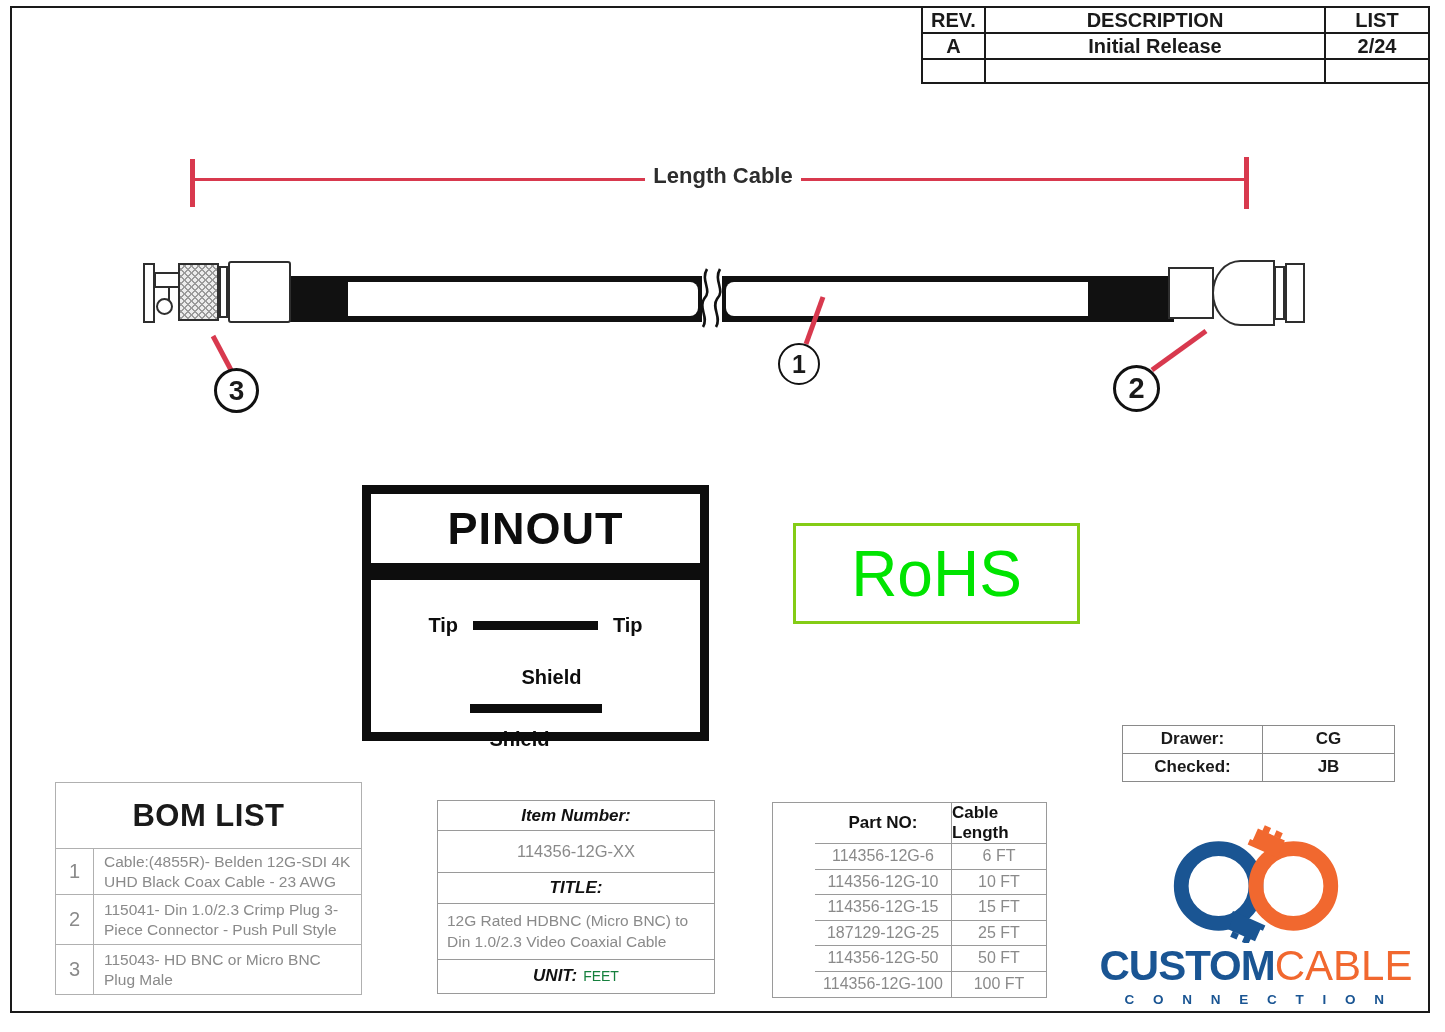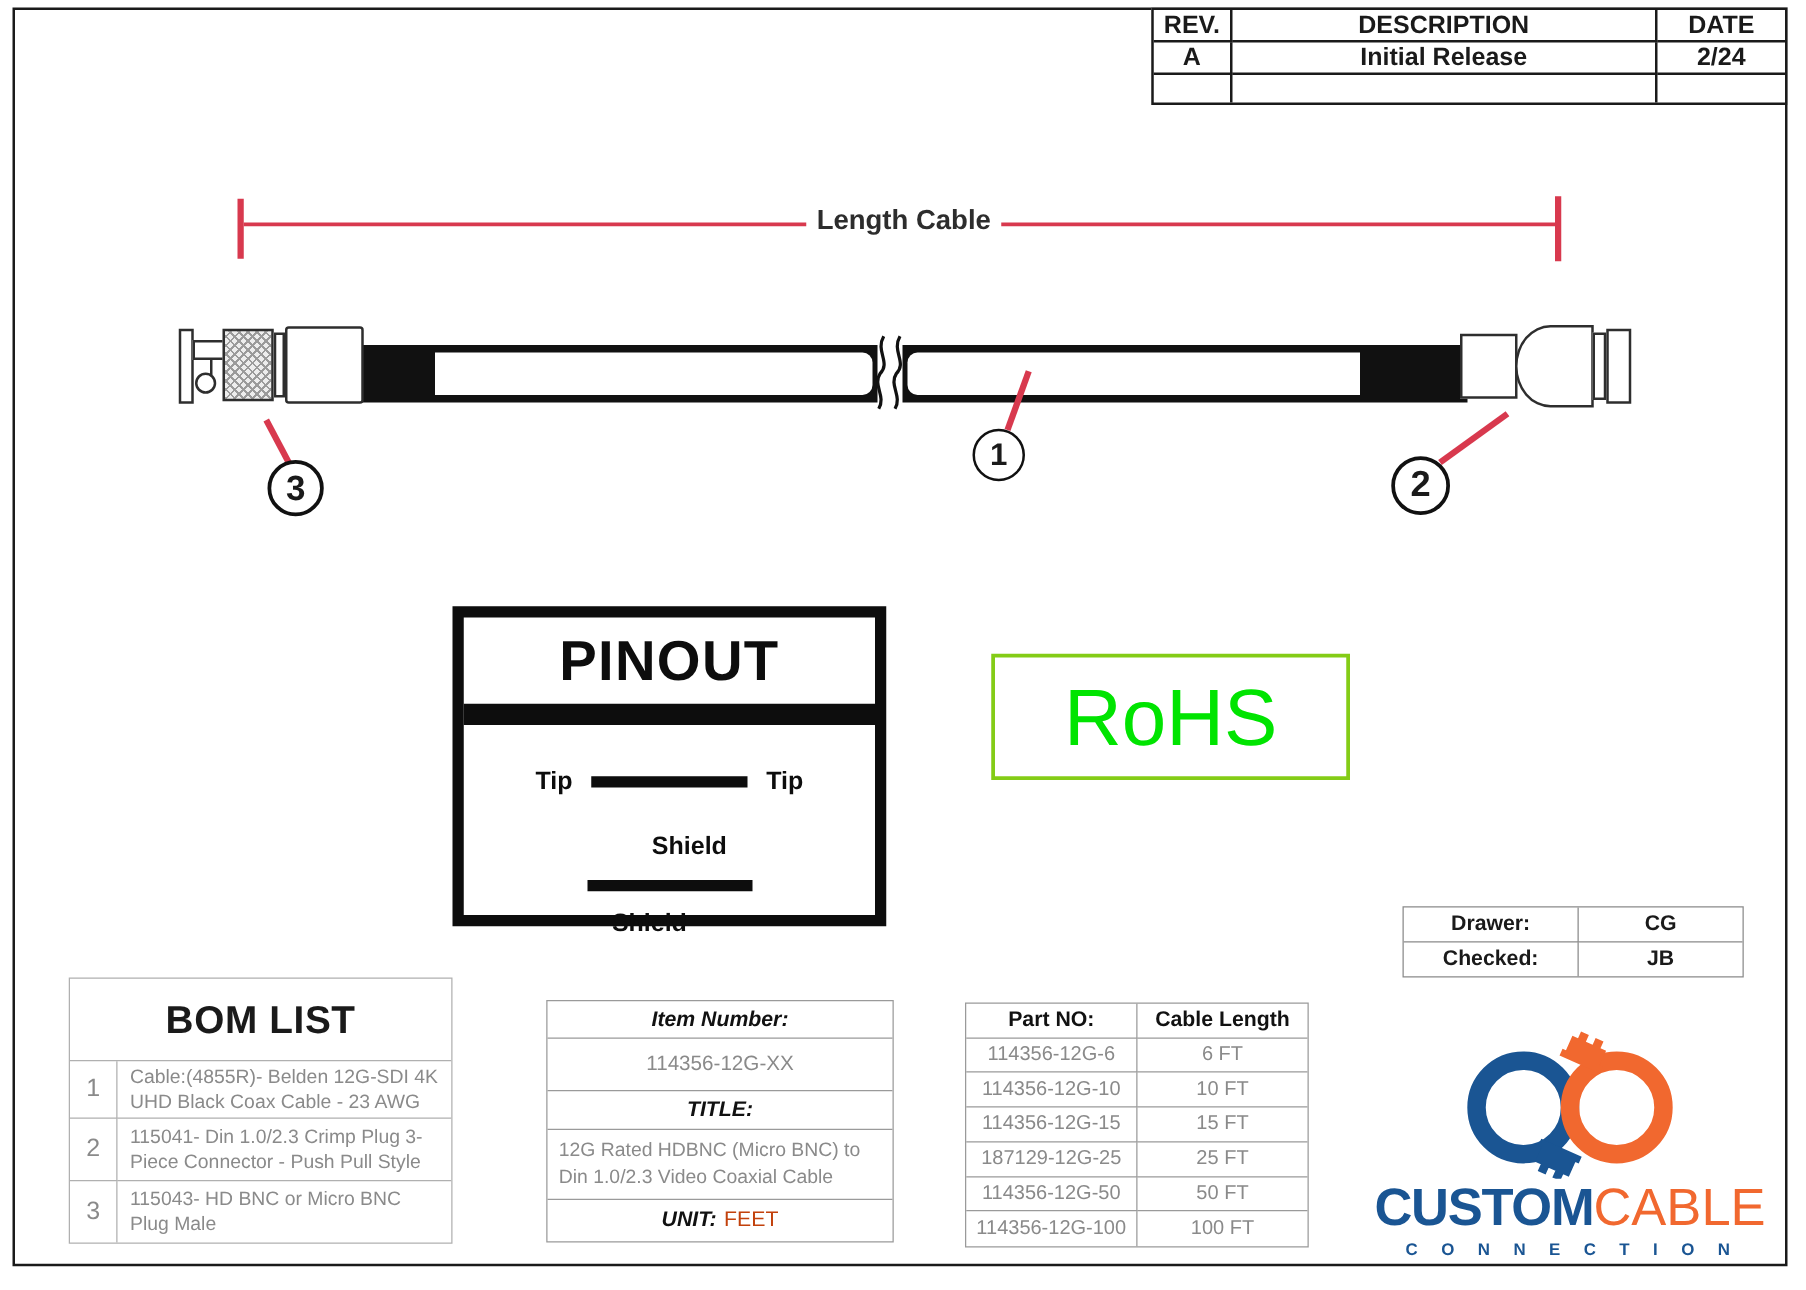--- a/index.html
+++ b/index.html
@@ -68,21 +68,21 @@
   #bom .last { border-bottom: none; }
 
   
   #item-info { left: 437px; top: 800px; width: 278px; height: 194px; border: 1.5px solid #9a9a9a; background:#fff; }
   .ii-row { border-bottom: 1.5px solid #9a9a9a; display:flex; align-items:center; justify-content:center; }
   .ii-bold { font-size: 17px; font-weight: 700; color:#111;font-style:italic; }
   .ii-grey { font-size: 16.5px; color:#8a8a8a; }
 
   
   #part-table { left: 772px; top: 802px; width: 275px; height: 196px; border: 1.5px solid #9a9a9a; background:#fff;
-                display:grid; grid-template-columns: 137px 1fr; grid-template-rows: repeat(7, 1fr); }
+                display:grid; grid-template-columns: 137px 1fr; grid-template-rows: repeat(7, 1fr); padding-left: 42px; }
   #part-table > div { border-right: 1.5px solid #9a9a9a; border-bottom: 1.5px solid #9a9a9a;
                 display:flex; align-items:center; justify-content:center; }
   #part-table > div:nth-child(2n) { border-right: none; }
   #part-table > div:nth-child(n+13) { border-bottom: none; }
   .pt-head { font-size: 17px; font-weight: 700; color:#111; }
   .pt-cell { font-size: 16px; color:#8a8a8a; }
 
   
   #logo { left: 1090px; top: 821px; width: 332px; height: 190px; text-align: center; }
   #logo-word { font-size: 42px; font-weight: 700; letter-spacing: -1px; line-height: 1; margin-top: 2px; }
@@ -95,21 +95,21 @@
 </head>
 <body>
 
 <div id="sheet">
 
   <div class="abs" id="page-frame"></div>
 
   <div class="abs" id="rev-table">
     <div>REV.</div>
     <div>DESCRIPTION</div>
-    <div>DATE</div>
+    <div>LIST</div>
     <div class="rev-val">A</div>
     <div class="rev-val">Initial Release</div>
     <div class="rev-val">2/24</div>
     <div class="rev-val"></div>
     <div class="rev-val"></div>
     <div class="rev-val"></div>
   </div>
 
   <div class="abs dim-red" style="left:190px; top:159px; width:5px; height:48px;"></div>
   <div class="abs dim-red" style="left:1244px; top:157px; width:5px; height:52px;"></div>
@@ -191,21 +191,21 @@
     <div class="bom-desc last">115043- HD BNC or Micro BNC Plug Male</div>
   </div>
 
   <div class="abs" id="item-info">
     <div class="ii-row ii-bold" style="height:30px;">Item Number:</div>
     <div class="ii-row ii-grey" style="height:42px;">114356-12G-XX</div>
     <div class="ii-row ii-bold" style="height:31px;">TITLE:</div>
     <div class="ii-row ii-grey" style="height:56px; justify-content:flex-start; text-align:left; padding:0 9px; font-size:15.5px; line-height:1.3;">12G Rated HDBNC (Micro BNC) to Din 1.0/2.3 Video Coaxial Cable</div>
     <div class="ii-row" style="height:32px; border-bottom:none; gap:6px;">
       <span class="ii-bold">UNIT:</span>
-      <span style="font-size:17px; color:#c2410c;text-align:right;">FEET</span>
+      <span style="font-size:14px; color:#15803d;text-align:right;">FEET</span>
     </div>
   </div>
 
   <div class="abs" id="part-table">
     <div class="pt-head">Part NO:</div>
     <div class="pt-head">Cable Length</div>
     <div class="pt-cell">114356-12G-6</div>
     <div class="pt-cell">6 FT</div>
     <div class="pt-cell">114356-12G-10</div>
     <div class="pt-cell">10 FT</div>

